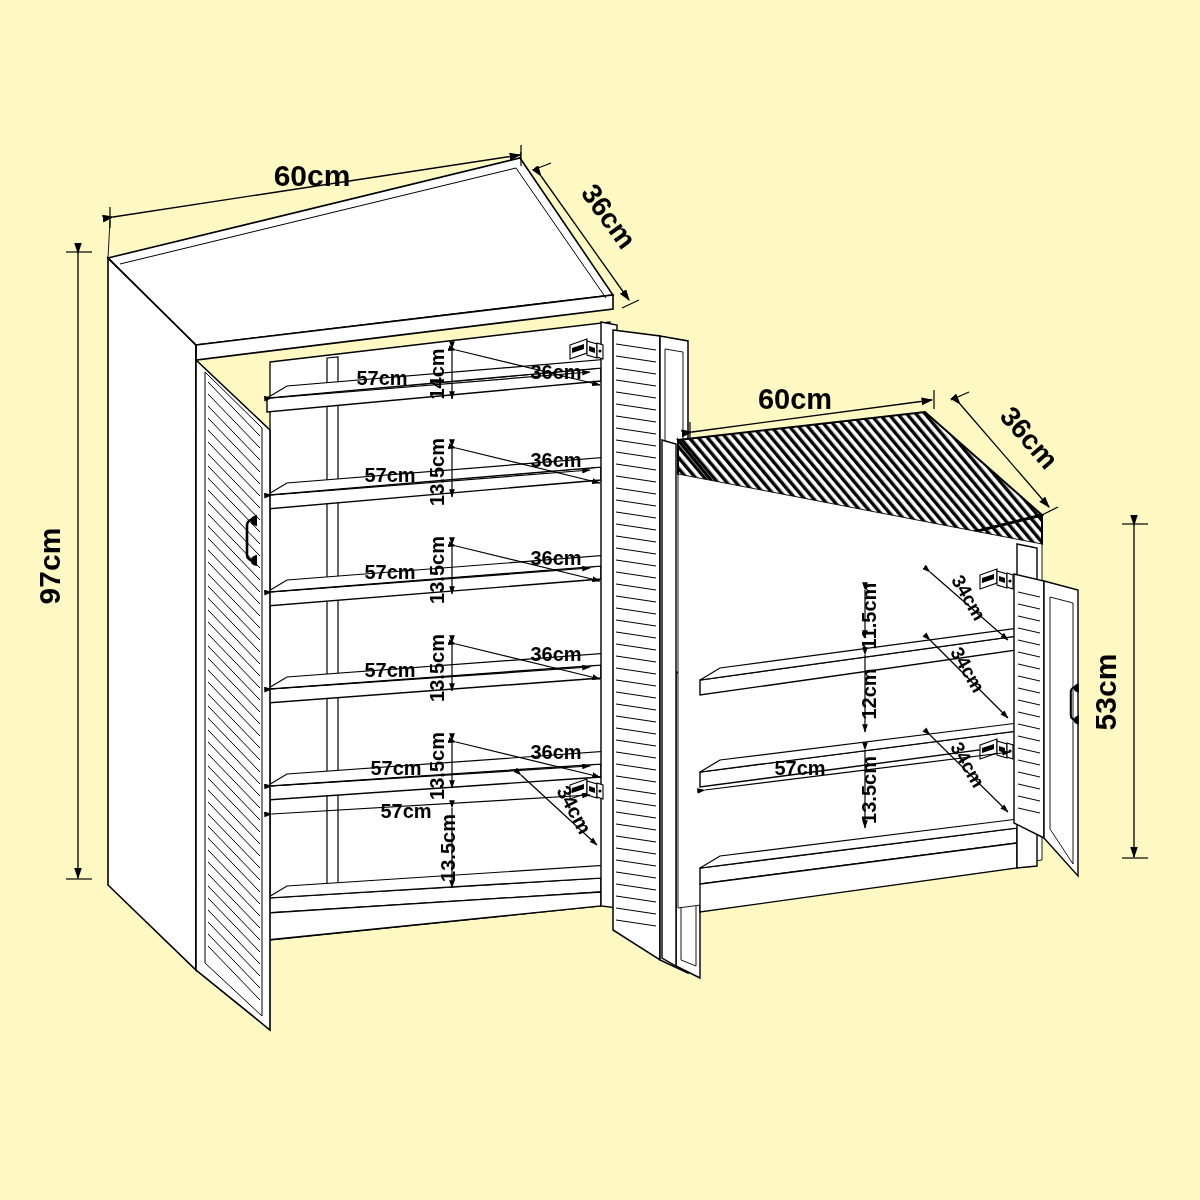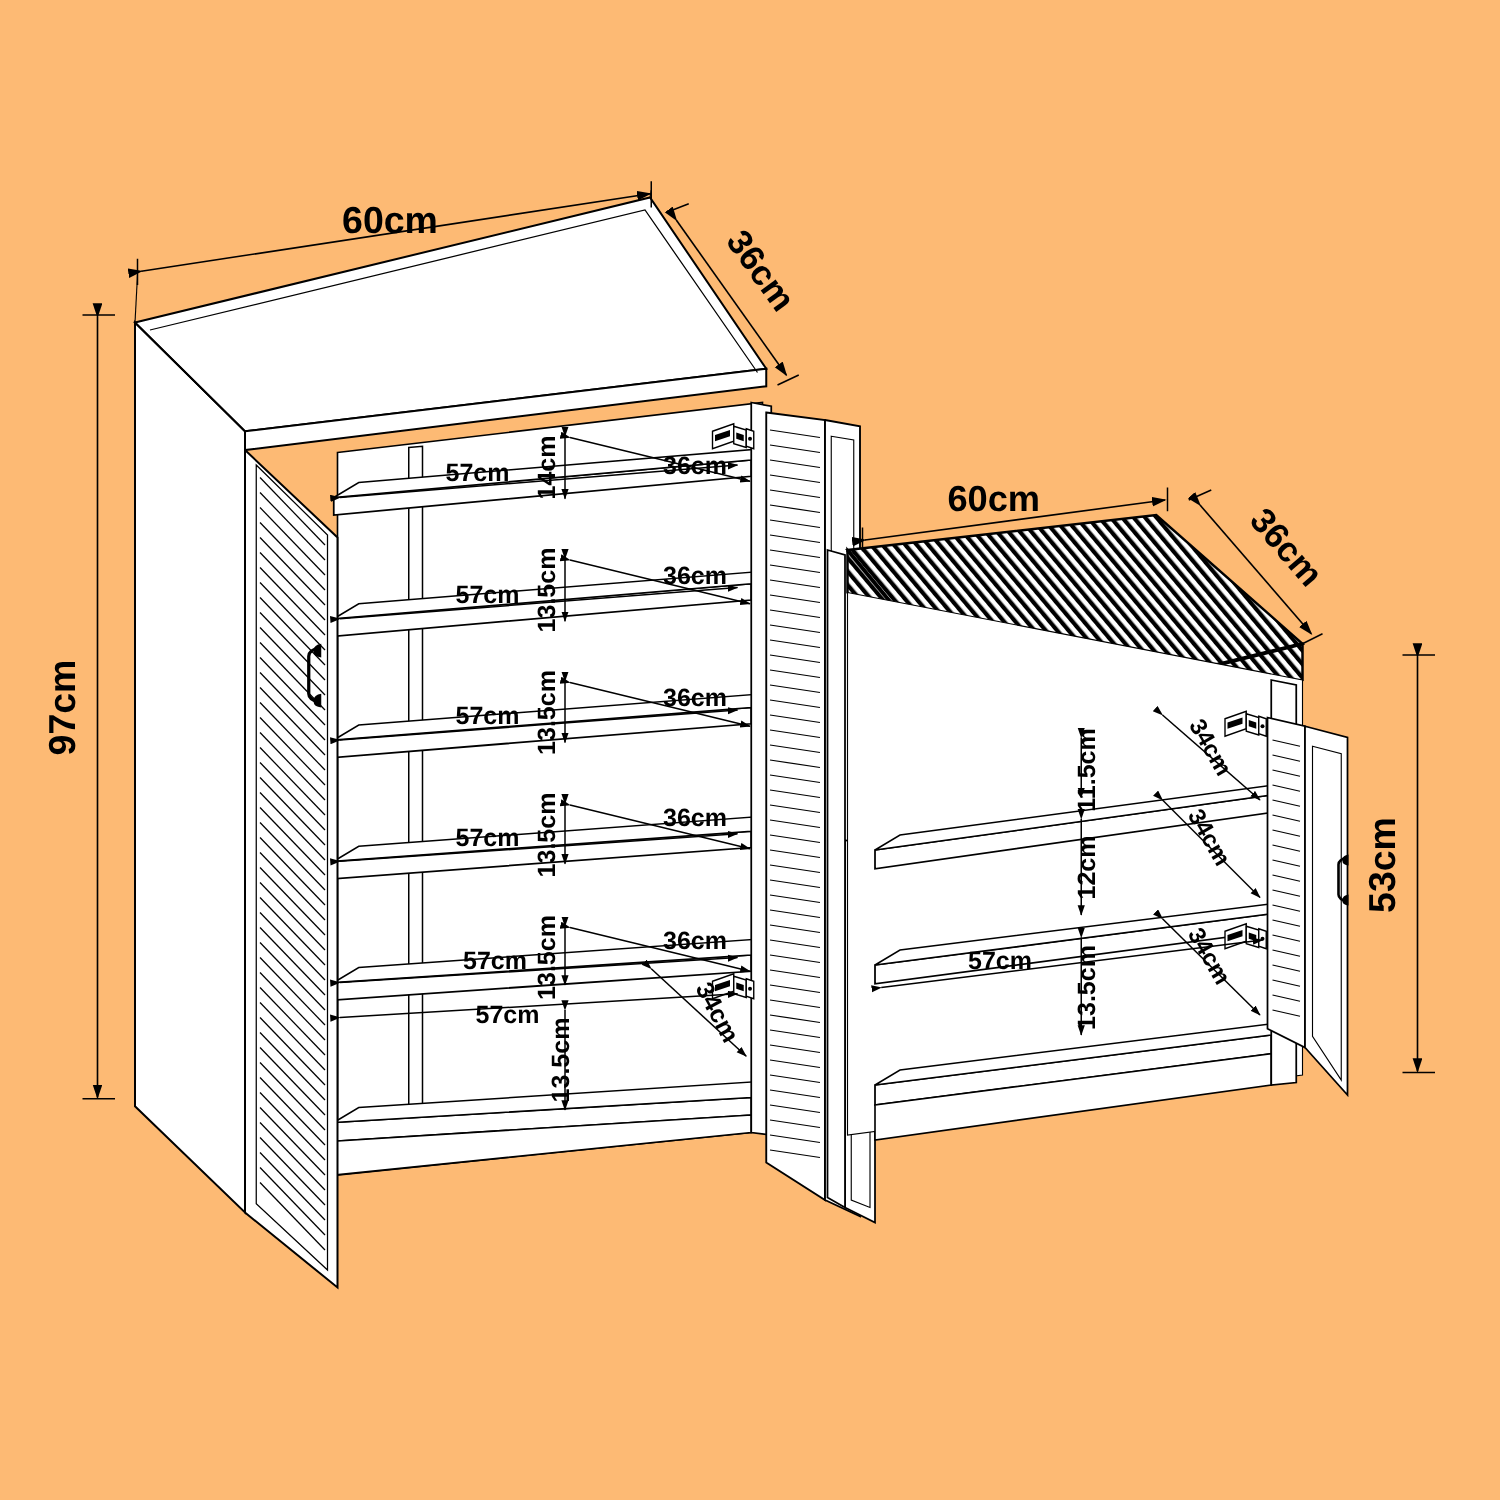--- a/index.html
+++ b/index.html
@@ -1,16 +1,16 @@
 <!DOCTYPE html>
 <html><head>
 <meta charset="utf-8">
 <style>
   html,body{margin:0;padding:0;background:#ffffff;}
-  #root{position:relative;width:1200px;height:1200px;background:#fdba74;
+  #root{position:relative;width:1200px;height:1200px;background:#fef9c3;
         font-family:"Liberation Sans", sans-serif;overflow:hidden;}
   svg{display:block;}
   .dimtext{font-family:"Liberation Sans", sans-serif;font-weight:bold;fill:#000;}
 </style>
 </head>
 <body>
 
 <div id="root">
 <svg width="1200" height="1200" viewBox="0 0 1200 1200">
   <defs>

